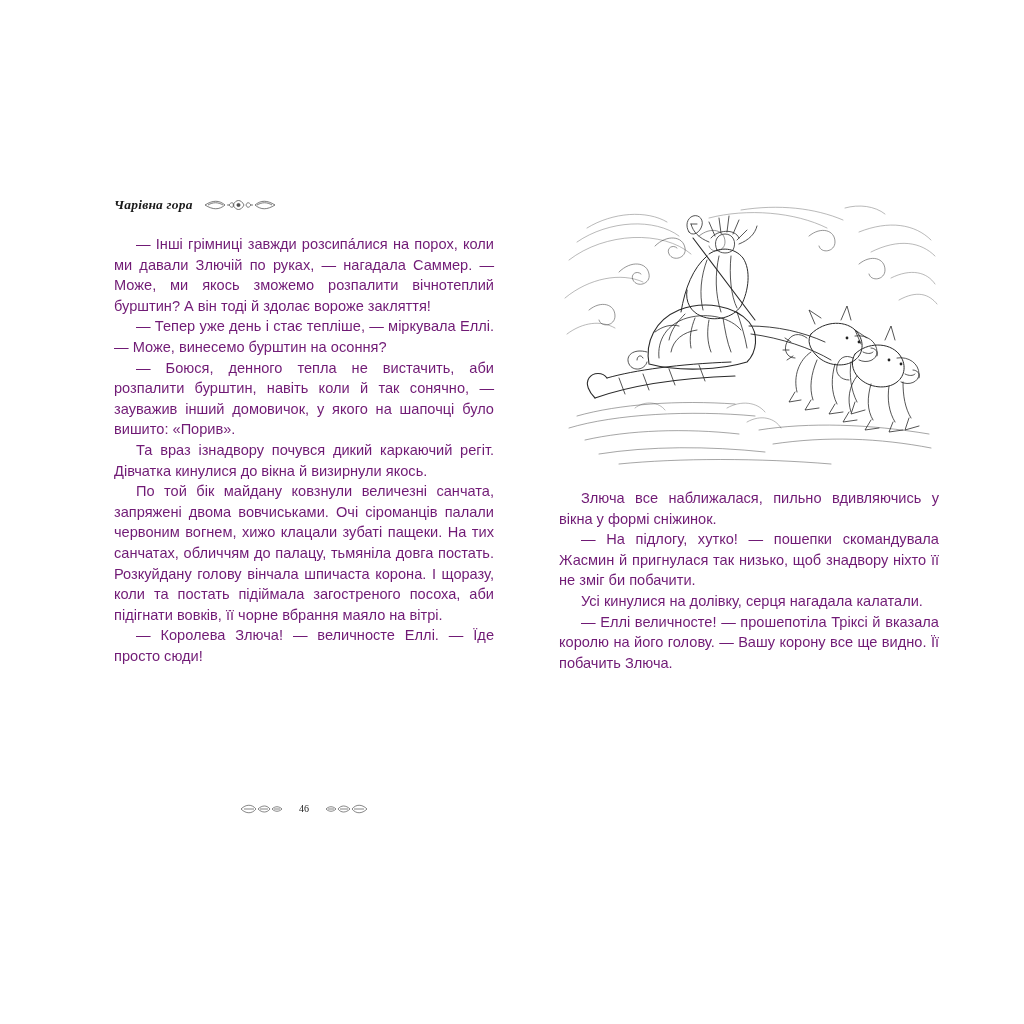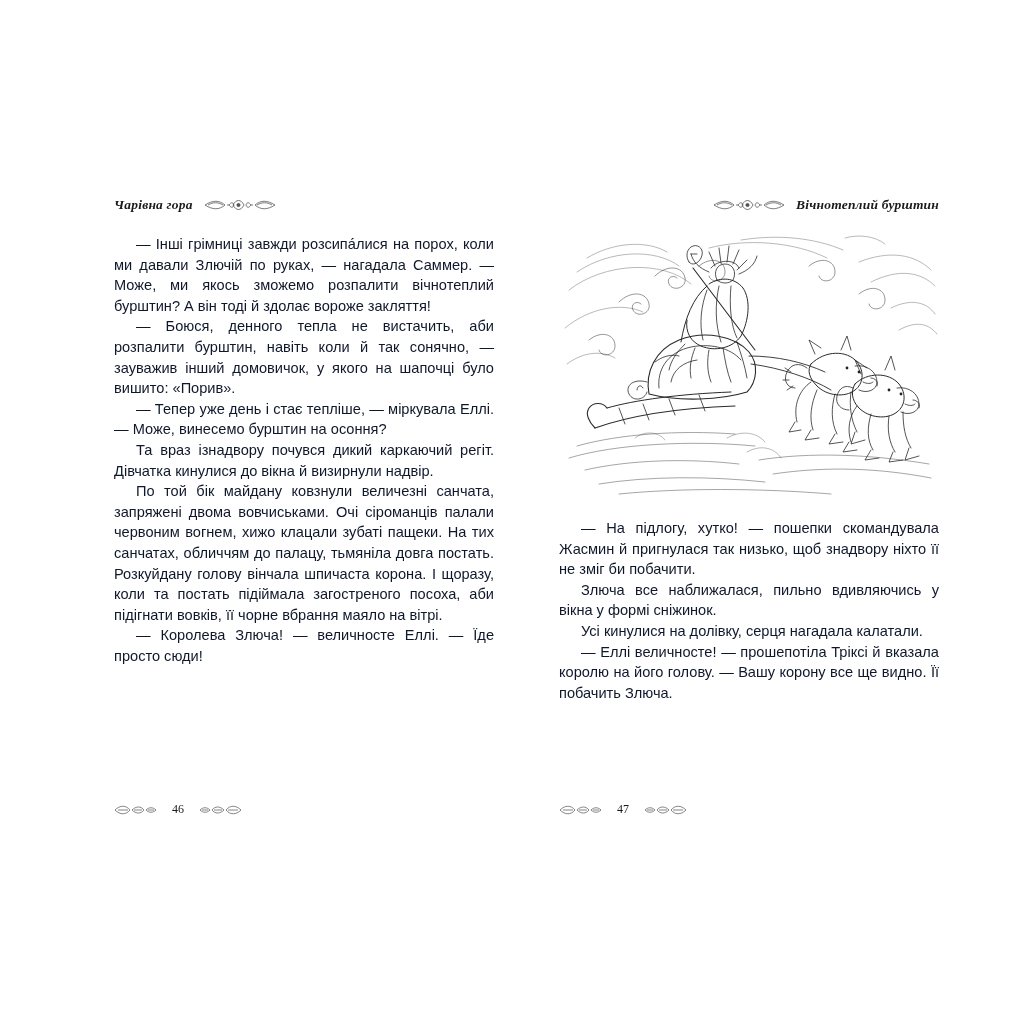--- a/index.html
+++ b/index.html
@@ -56,21 +56,21 @@
   .ornament svg { display: block; }
 
   
   .bodytext {
     margin-top: 14px;
     font-family: "Liberation Sans", sans-serif;
     font-size: 14.6px;
     line-height: 20.6px;
     text-align: justify;
     text-justify: inter-word;
-    color: #0f172a;
+    color: #701a75;
     hyphens: manual;
   }
   .bodytext p {
     margin: 0;
     text-indent: 22px;
   }
 
   
   .illo {
     width: 380px;
@@ -82,23 +82,24 @@
   .illo svg { display: block; }
 
   
   .folio {
     position: absolute;
     left: 0;
     width: 380px;
     top: 612px;
     display: flex;
     align-items: center;
+    justify-content: center;
     gap: 8px;
     font-family: "Liberation Serif", serif;
-    font-size: 12px;
+    font-size: 10px;
     color: #1a1a1a;
   }
   .folio .leaf {
     width: 46px;
     height: 13px;
     opacity: .85;
   }
   .folio-num { min-width: 20px; text-align: center; }
 </style>
 </head>
@@ -122,23 +123,23 @@
             <path d="M48 8 C46 5, 44 5, 43 8 C44 11, 46 11, 48 8 Z"></path>
             <circle cx="35.5" cy="8" r="1.6" fill="#333"></circle>
             <path d="M24 8 L26 8 M48 8 L50 8"></path>
           </g>
         </svg>
       </span>
     </div>
 
     <div class="bodytext">
       <p>— Інші грімниці завжди розсипа́лися на порох, коли ми давали Злючій по руках, — нагадала Саммер. — Може, ми якось зможемо розпалити вічнотеплий бурштин? А він тоді й здолає вороже закляття!</p>
+      <p>— Тепер уже день і стає тепліше, — міркувала Еллі. — Може, винесемо бурштин на осоння?</p>
       <p>— Боюся, денного тепла не вистачить, аби розпалити бурштин, навіть коли й так сонячно, — зауважив інший домовичок, у якого на шапочці було вишито: «Порив».</p>
-      <p>— Тепер уже день і стає тепліше, — міркувала Еллі. — Може, винесемо бурштин на осоння?</p>
-      <p>Та враз ізнадвору почувся дикий каркаючий регіт. Дівчатка кинулися до вікна й визирнули надвір.</p>
+      <p>Та враз ізнадвору почувся дикий каркаючий регіт. Дівчатка кинулися до вікна й визирнули якось.</p>
       <p>По той бік майдану ковзнули величезні санчата, запряжені двома вовчиськами. Очі сіроманців палали червоним вогнем, хижо клацали зубаті пащеки. На тих санчатах, обличчям до палацу, тьмяніла довга постать. Розкуйдану голову вінчала шпичаста корона. І щоразу, коли та постать підіймала загостреного посоха, аби підігнати вовків, її чорне вбрання маяло на вітрі.</p>
       <p>— Королева Злюча! — величносте Еллі. — Їде просто сюди!</p>
     </div>
 
     <div class="folio">
       <span class="leaf">
         <svg width="46" height="13" viewBox="0 0 46 13">
           <g stroke="#333" stroke-width="0.7" fill="none">
             <path d="M1 7 C6 2, 12 2, 16 7 C12 12, 6 12, 1 7 Z"></path>
             <path d="M18 7 C22 3, 27 3, 30 7 C27 11, 22 11, 18 7 Z"></path>
@@ -156,38 +157,20 @@
             <path d="M14 7 C11 4, 7 4, 4 7 C7 10, 11 10, 14 7 Z"></path>
             <path d="M42 7 L32 7 M26 7 L18 7 M12 7 L6 7"></path>
           </g>
         </svg>
       </span>
     </div>
   </div>
 
   <div class="page page-right">
 
-    <div class="runhead right">
-      <span class="ornament">
-        <svg width="74" height="16" viewBox="0 0 74 16">
-          <g stroke="#222" stroke-width="0.7" fill="none">
-            <path d="M2 8 C10 3, 16 3, 22 8 C16 13, 10 13, 2 8 Z"></path>
-            <path d="M5 8 C10 5, 15 5, 20 8"></path>
-            <path d="M72 8 C64 3, 58 3, 52 8 C58 13, 64 13, 72 8 Z"></path>
-            <path d="M69 8 C64 5, 59 5, 54 8"></path>
-            <path d="M30 8 C33 2, 38 2, 41 8 C38 14, 33 14, 30 8 Z"></path>
-            <path d="M26 8 C28 5, 30 5, 31 8 C30 11, 28 11, 26 8 Z"></path>
-            <path d="M48 8 C46 5, 44 5, 43 8 C44 11, 46 11, 48 8 Z"></path>
-            <circle cx="35.5" cy="8" r="1.6" fill="#333"></circle>
-            <path d="M24 8 L26 8 M48 8 L50 8"></path>
-          </g>
-        </svg>
-      </span>
-      <span class="runhead-title">Вічнотеплий бурштин</span>
-    </div>
 
     <div class="illo">
       <svg width="380" height="272" viewBox="0 0 380 272">
         <g stroke="#2a2a2a" fill="none" stroke-width="0.8" stroke-linecap="round">
 
           <g stroke-width="0.6" opacity="0.55">
             <path d="M18 40 C50 18, 96 16, 120 34"></path>
             <path d="M10 58 C46 30, 104 28, 132 52"></path>
             <path d="M28 26 C54 10, 88 8, 108 20"></path>
             <path d="M150 16 C188 6, 236 10, 268 26"></path>
@@ -298,44 +281,21 @@
           <g stroke-width="0.6" opacity="0.55">
             <path d="M168 206 C182 198, 198 200, 206 210"></path>
             <path d="M188 220 C202 212, 216 216, 222 226"></path>
             <path d="M76 206 C86 198, 100 200, 106 208"></path>
           </g>
         </g>
       </svg>
     </div>
 
     <div class="bodytext">
+      <p>Злюча все наближалася, пильно вдивляючись у вікна у формі сніжинок.</p>
       <p>— На підлогу, хутко! — пошепки скомандувала Жасмин й пригнулася так низько, щоб знадвору ніхто її не зміг би побачити.</p>
-      <p>Злюча все наближалася, пильно вдивляючись у вікна у формі сніжинок.</p>
       <p>Усі кинулися на долівку, серця нагадала калатали.</p>
       <p>— Еллі величносте! — прошепотіла Тріксі й вказала королю на його голову. — Вашу корону все ще видно. Її побачить Злюча.</p>
     </div>
 
-    <div class="folio">
-      <span class="leaf">
-        <svg width="46" height="13" viewBox="0 0 46 13">
-          <g stroke="#333" stroke-width="0.7" fill="none">
-            <path d="M1 7 C6 2, 12 2, 16 7 C12 12, 6 12, 1 7 Z"></path>
-            <path d="M18 7 C22 3, 27 3, 30 7 C27 11, 22 11, 18 7 Z"></path>
-            <path d="M32 7 C35 4, 39 4, 42 7 C39 10, 35 10, 32 7 Z"></path>
-            <path d="M4 7 L14 7 M20 7 L28 7 M34 7 L40 7"></path>
-          </g>
-        </svg>
-      </span>
-      <span class="folio-num">47</span>
-      <span class="leaf">
-        <svg width="46" height="13" viewBox="0 0 46 13">
-          <g stroke="#333" stroke-width="0.7" fill="none">
-            <path d="M45 7 C40 2, 34 2, 30 7 C34 12, 40 12, 45 7 Z"></path>
-            <path d="M28 7 C24 3, 19 3, 16 7 C19 11, 24 11, 28 7 Z"></path>
-            <path d="M14 7 C11 4, 7 4, 4 7 C7 10, 11 10, 14 7 Z"></path>
-            <path d="M42 7 L32 7 M26 7 L18 7 M12 7 L6 7"></path>
-          </g>
-        </svg>
-      </span>
-    </div>
   </div>
 
 </div>
 
 </body></html>

